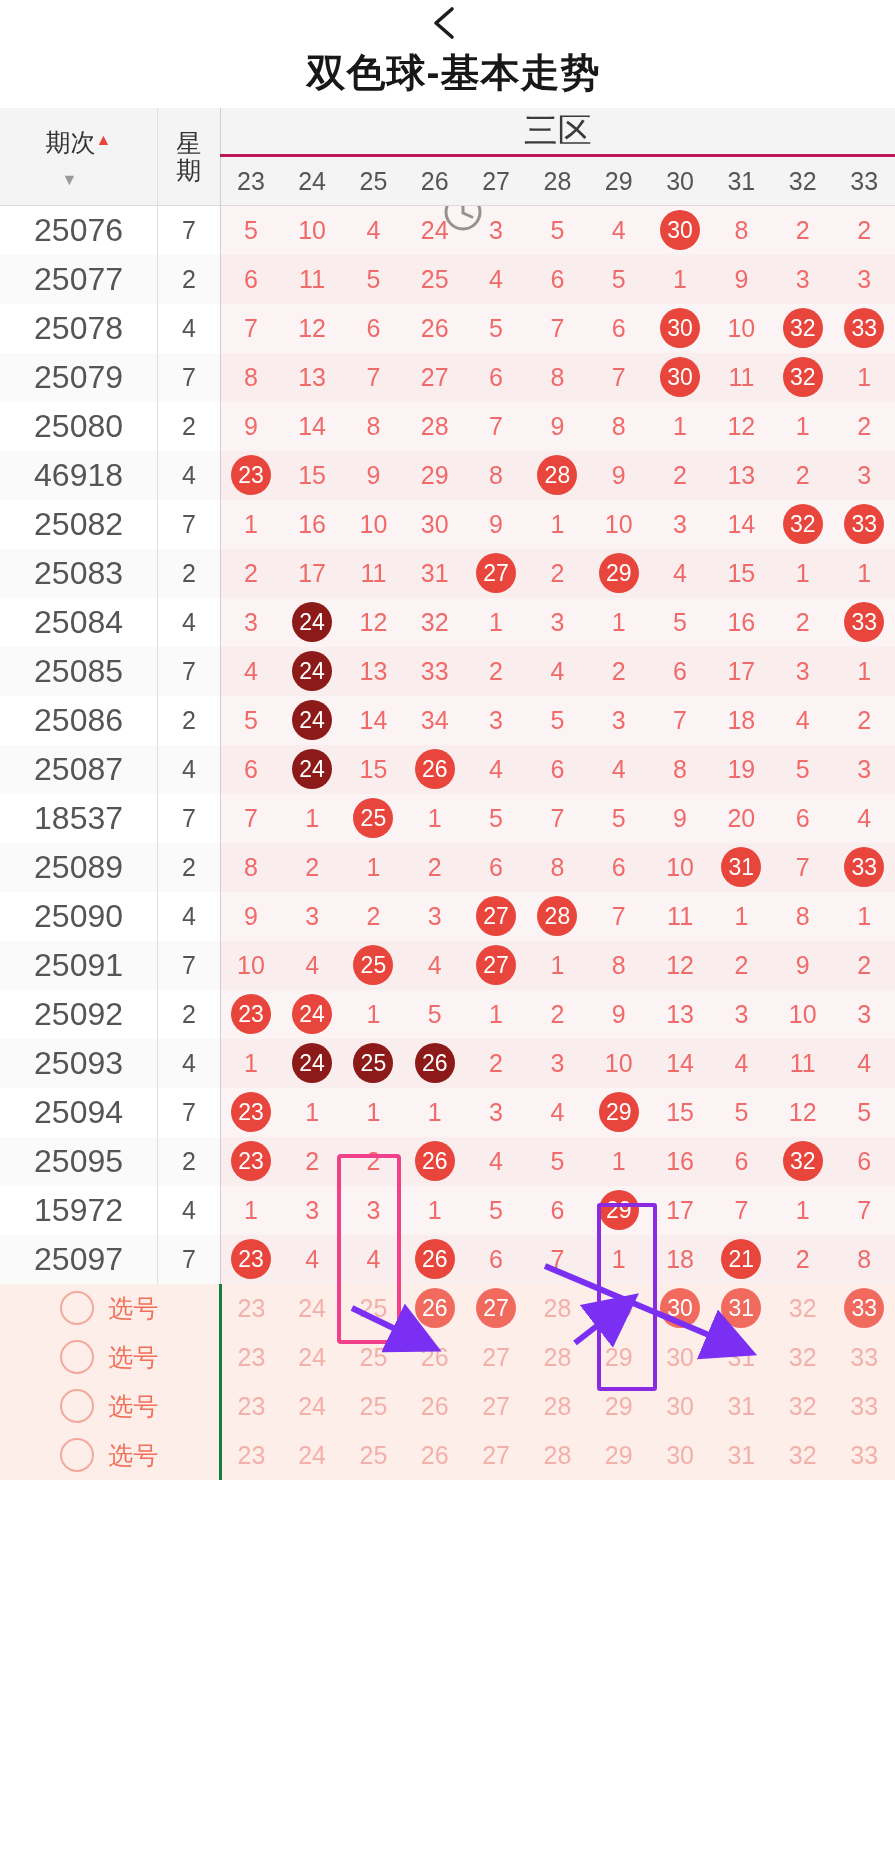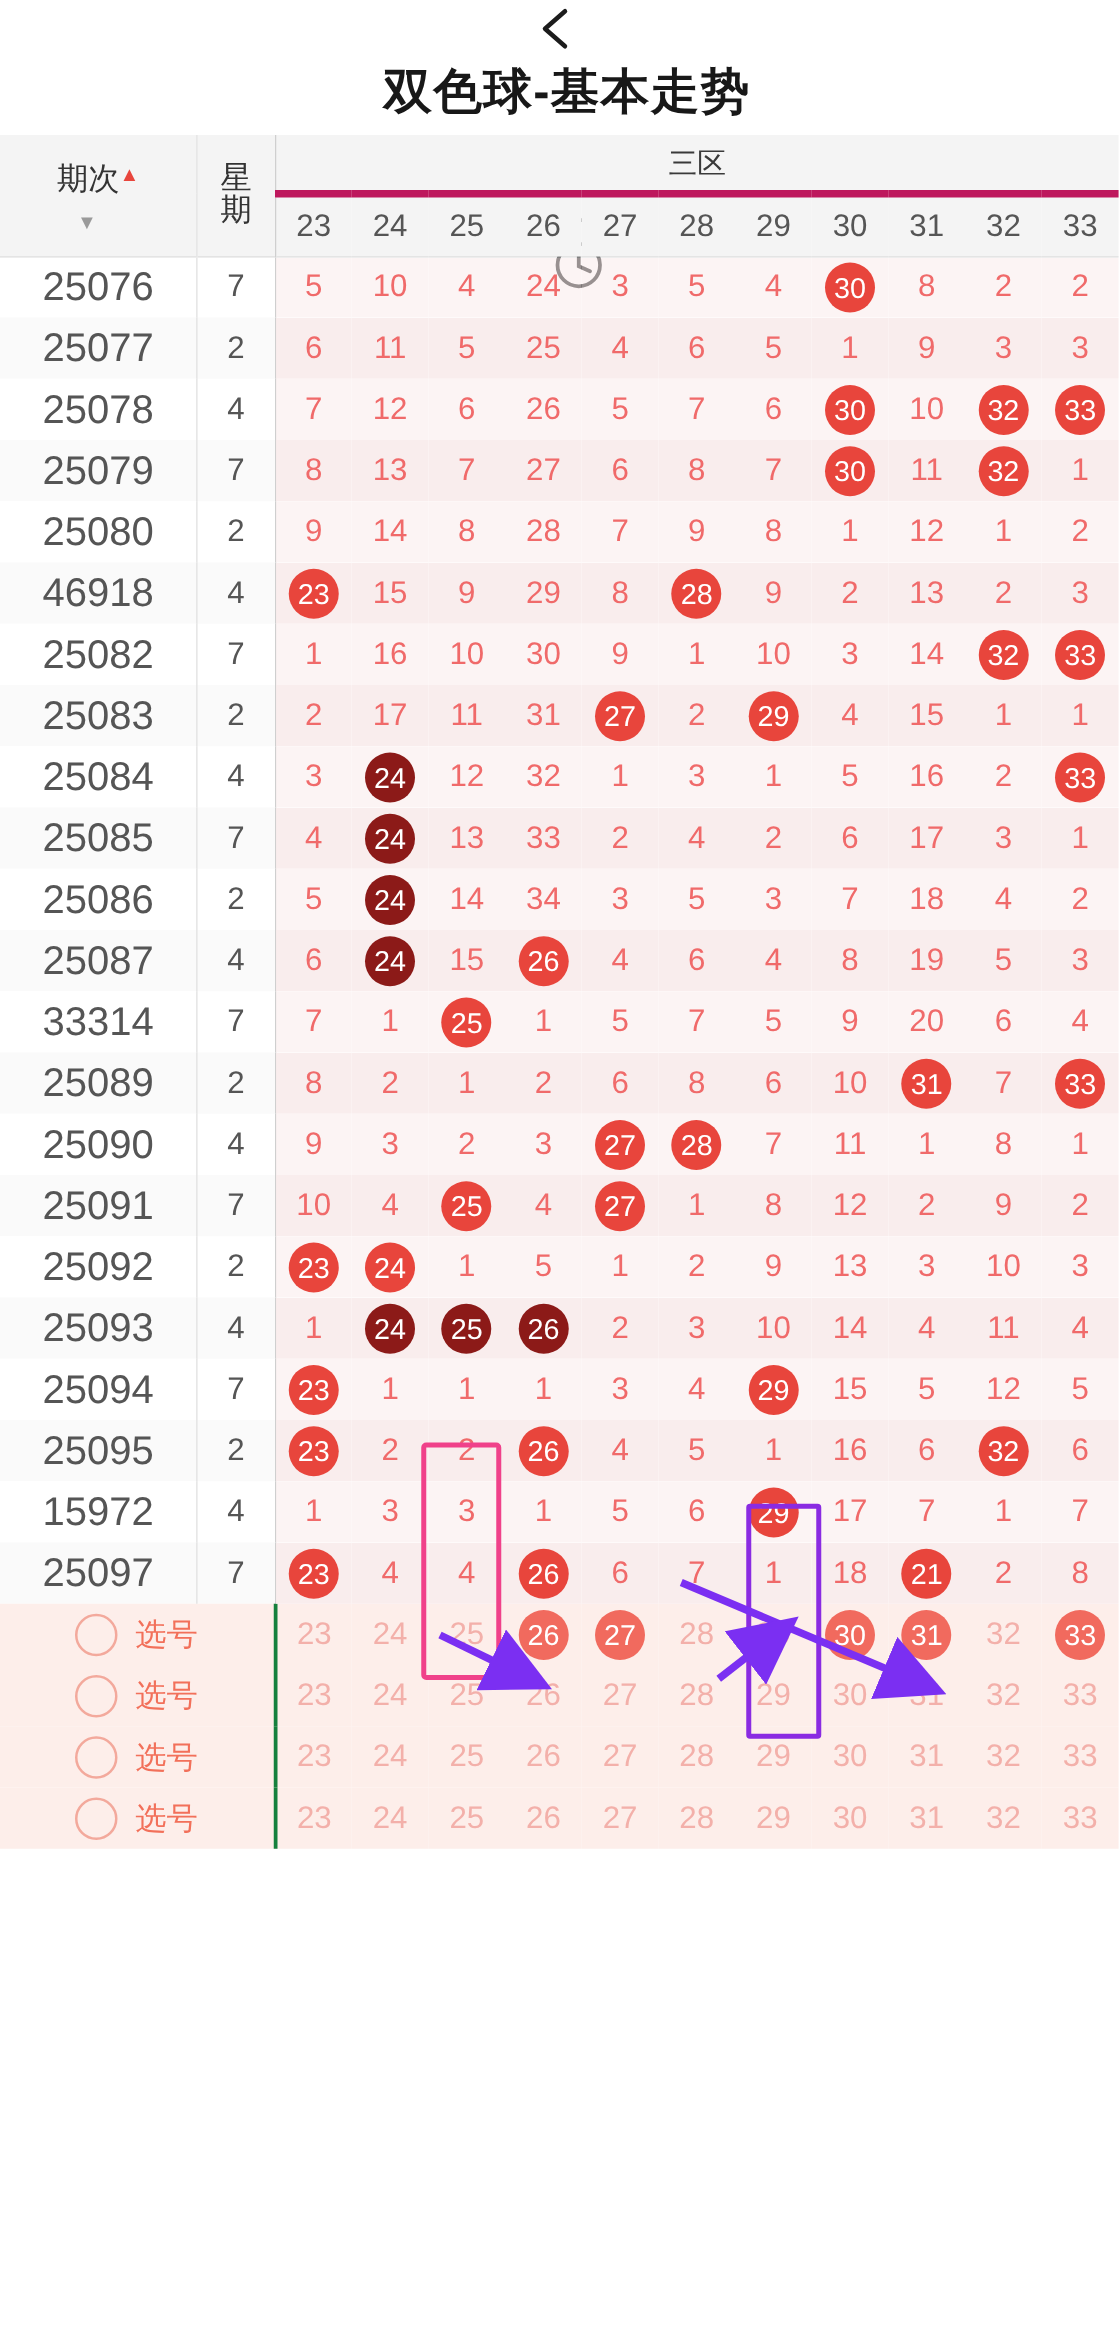--- a/index.html
+++ b/index.html
@@ -76,26 +76,25 @@
   col.c-issue{width:131px;}
   col.c-week{width:52px;}
   col.c-num{width:51px;}
 
   
   .hdr-zone{
     height:47px;
     background:#f4f4f4;
     color:#444;
     font-size:25px;
-    border-bottom:6px solid #be185d;
-    font-family:Liberation Serif, serif;
+    border-bottom:3px solid #be185d;
   }
   .hdr-zone .zone-label{
     color:#3a3a3a;
-    font-size:23px;
+    font-size:34px;
   }
   .hdr-sub{
     height:50px;
     background:#f4f4f4;
     font-size:25px;
     color:#555;
     border-bottom:1px solid #dcdcdc;
   }
   .th-issue{
     background:#f4f4f4;
@@ -443,21 +442,21 @@
             <td class="num zone3"><span class="ball">26</span></td>
             <td class="num zone3">4</td>
             <td class="num zone3">6</td>
             <td class="num zone3">4</td>
             <td class="num zone3">8</td>
             <td class="num zone3">19</td>
             <td class="num zone3">5</td>
             <td class="num zone3">3</td>
           </tr>
           <tr class="row">
-            <td class="issue">33314</td>
+            <td class="issue">18537</td>
             <td class="week">7</td>
             <td class="num zone3">7</td>
             <td class="num zone3">1</td>
             <td class="num zone3"><span class="ball">25</span></td>
             <td class="num zone3">1</td>
             <td class="num zone3">5</td>
             <td class="num zone3">7</td>
             <td class="num zone3">5</td>
             <td class="num zone3">9</td>
             <td class="num zone3">20</td>

